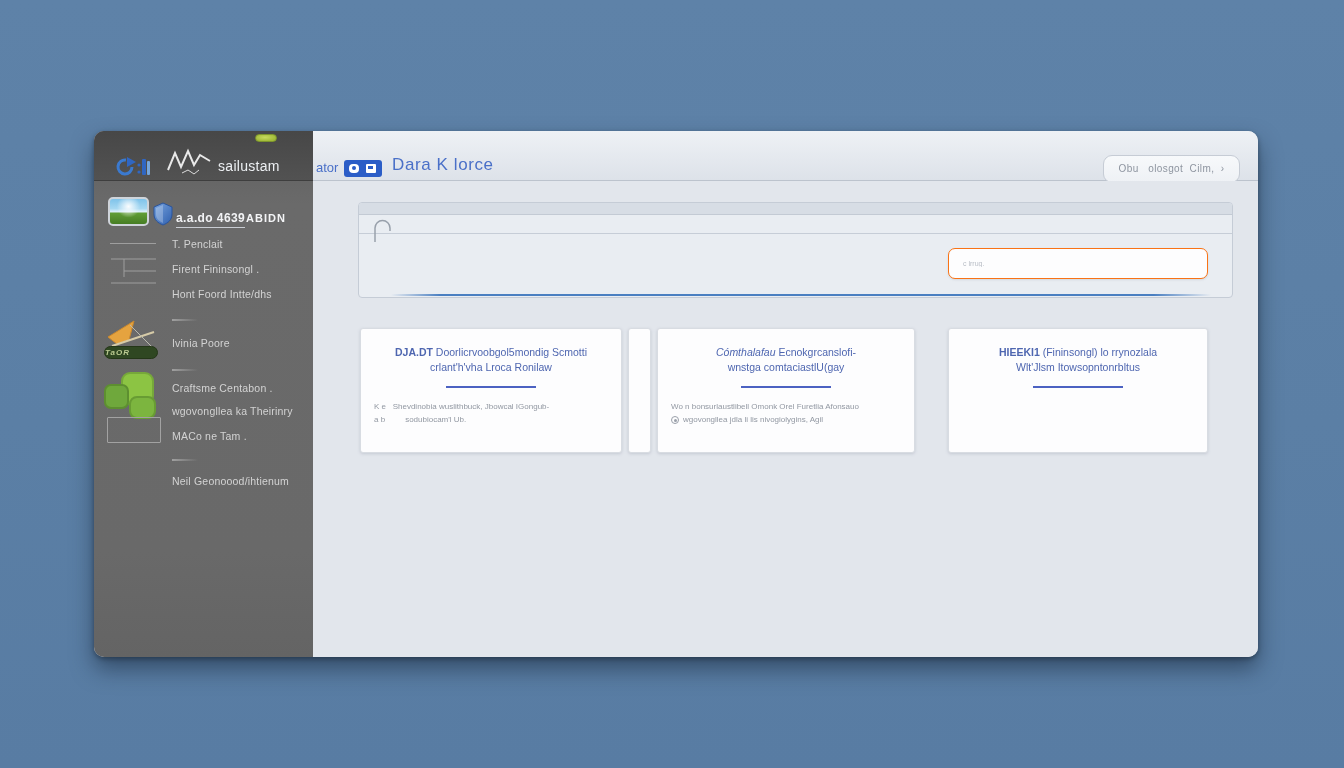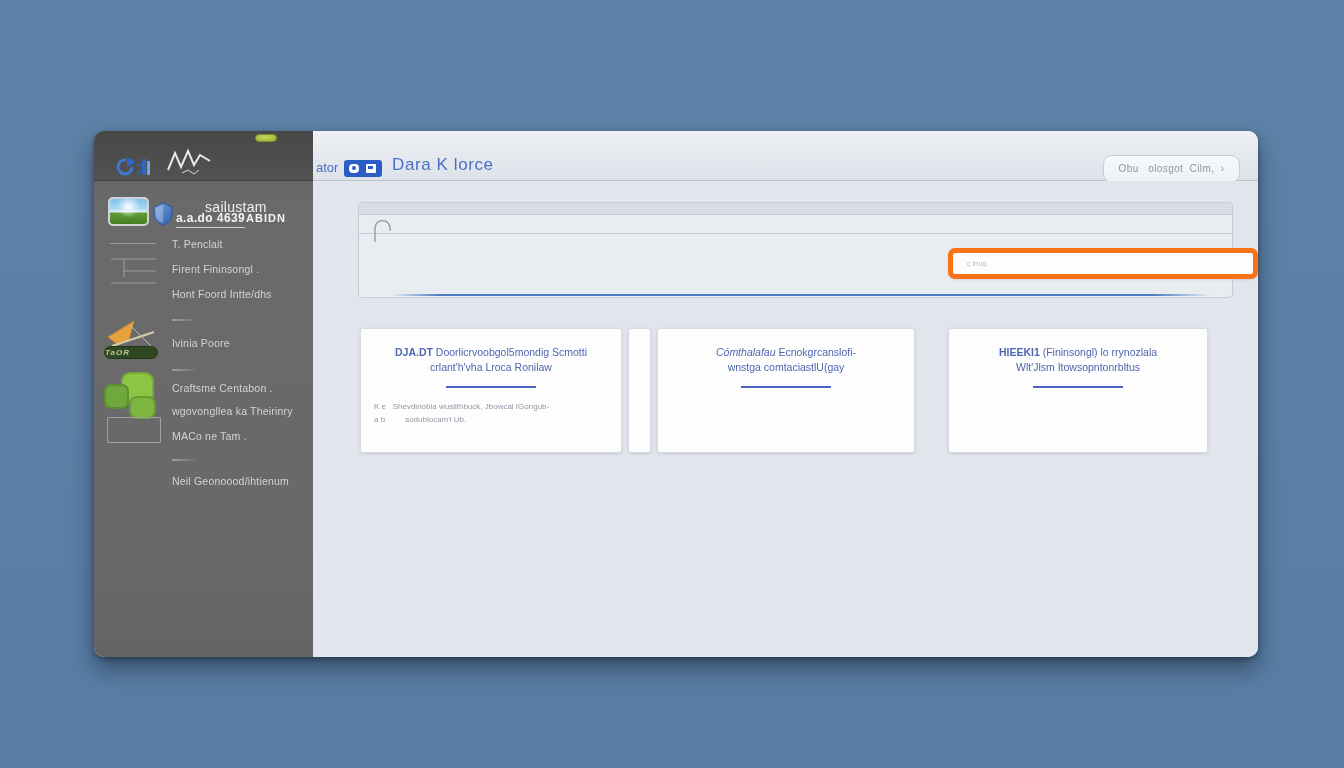--- a/index.html
+++ b/index.html
@@ -15,22 +15,22 @@
              background:radial-gradient(ellipse at 45% 40%,#c7da5e 0%,#a2bb3a 70%);
              border:1px solid #7d952c; z-index:9; }
 
   
   .sidebar { position:absolute; left:0; top:0; width:219px; height:100%;
              background:linear-gradient(180deg,#5f5f5f 0%,#6a6a6a 14%,#696969 80%,#646464 100%); }
   .side-head { position:absolute; left:0; top:0; width:219px; height:50px;
                background:linear-gradient(180deg,#474747,#525252); border-bottom:1px solid #3e3e3e; }
   .logo-mark { position:absolute; left:21px; top:26px; }
   .brand-scribble { position:absolute; left:72px; top:17px; }
-  .brand-text { position:absolute; left:111px; top:27px; color:#eceff2; font-size:14px;
-                font-weight:500; letter-spacing:.3px;margin-top:41px; }
+  .brand-text { position:absolute; left:124px; top:27px; color:#eceff2; font-size:14px;
+                font-weight:500; letter-spacing:.3px; }
   .thumb { position:absolute; left:14px; top:66px; width:41px; height:29px; border-radius:5px;
            border:2px solid #cfd4da;
            background:
              radial-gradient(ellipse at 50% 30%, rgba(255,255,255,.95) 0%, rgba(255,255,255,0) 45%),
              linear-gradient(180deg,#7fc3ea 0%,#a6d8f2 38%,#d8eef8 50%,#5f9c34 58%,#467d24 100%); }
   .shield { position:absolute; left:59px; top:71px; }
   .acct-name { position:absolute; left:82px; top:80px; color:#f2f3f5; font-size:12px; font-weight:bold;
                border-bottom:1px solid #c9cdd3; padding-bottom:2px; letter-spacing:.4px; }
   .acct-action { position:absolute; left:152px; top:81px; color:#f4f5f7; font-size:11px;
                  font-weight:bold; letter-spacing:1px; text-align:left; }
@@ -68,22 +68,22 @@
               white-space:pre; cursor:pointer; }
 
   .main-content { position:absolute; left:219px; top:50px; right:0; bottom:0; background:#e2e6ec; }
 
   .hero { position:absolute; left:45px; top:21px; width:875px; height:96px;
           background:#e9edf2; border:1px solid #c5ccd6; border-radius:4px; }
   .hero-strip { position:absolute; left:0; top:0; right:0; height:12px; background:#d7dde5;
                 border-bottom:1px solid #c3cad4; border-radius:3px 3px 0 0; }
   .hero-line { position:absolute; left:0; top:30px; right:0; height:1px; background:#c6cdd7; }
   .hero-hook { position:absolute; left:12px; top:15px; }
-  .hero-search { position:absolute; left:589px; top:45px; width:310px; height:31px; border-radius:7px;
-                 border:5px solid #f97316; background:#fdfdfe; box-shadow:0 1px 2px rgba(90,100,120,.15);
+  .hero-search { position:absolute; left:589px; top:45px; width:260px; height:31px; border-radius:7px;
+                 border:1px solid #f97316; background:#fdfdfe; box-shadow:0 1px 2px rgba(90,100,120,.15);
                  font-size:7px; color:#8d929b; padding:0 14px; outline:none; }
   .hero-search::placeholder { color:#b8bdc5; }
   .hero-blue { position:absolute; left:32px; bottom:1px; width:820px; height:2px;
                background:linear-gradient(90deg,rgba(74,127,193,0),#4a7fc1 6%,#4a7fc1 93%,rgba(74,127,193,0)); }
 
   .card { position:absolute; top:147px; height:125px; background:#fdfdfe; border:1px solid #d8dce2;
           border-radius:3px; box-shadow:0 1px 3px rgba(110,120,140,.25); cursor:pointer; }
   .card.c1 { left:47px; width:262px; }
   .card.sliver { left:315px; width:23px; cursor:default; }
   .card.c2 { left:344px; width:258px; }
@@ -222,20 +222,27 @@
       </div>
 
       <div class="card sliver"></div>
 
       <div class="card c2">
         <div class="card-title">
           <span class="lead">Cómthalafau</span><span> Ecnokgrcanslofi-</span><br>
           <span>wnstga comtaciastlU(gay</span>
         </div>
         <div class="card-div"></div>
+        <div class="card-body">
+          <div class="bline">Wo n bonsurlaustlibell Omonk Orel Furetlia Afonsauo</div>
+          <div class="bline b2">
+            <span class="swirl"></span>
+            <span>wgovongllea jdla li lis nivogiolygins, Agil</span>
+          </div>
+        </div>
       </div>
 
       <div class="card c3">
         <div class="card-title">
           <span class="lead">HIEEKI1</span><span> (Fininsongl) lo rrynozlala</span><br>
           <span>Wlt'Jlsm Itowsopntonrbltus</span>
         </div>
         <div class="card-div"></div>
       </div>
 

